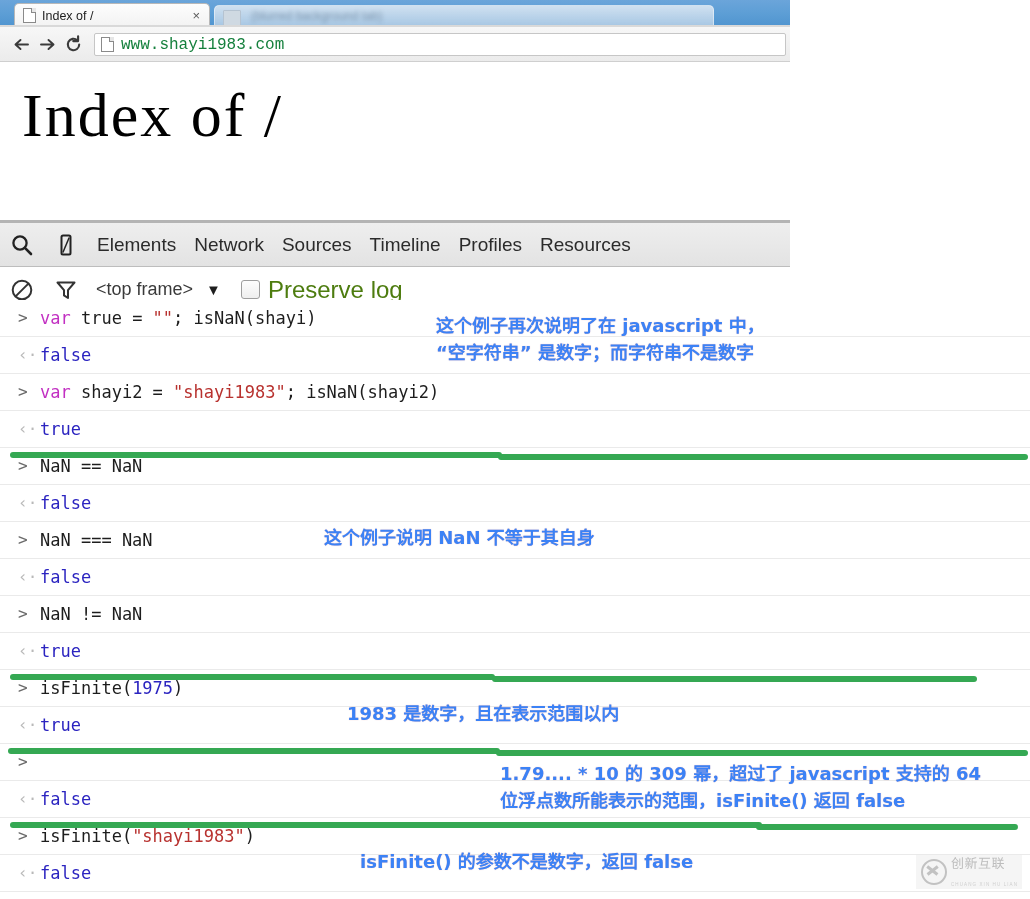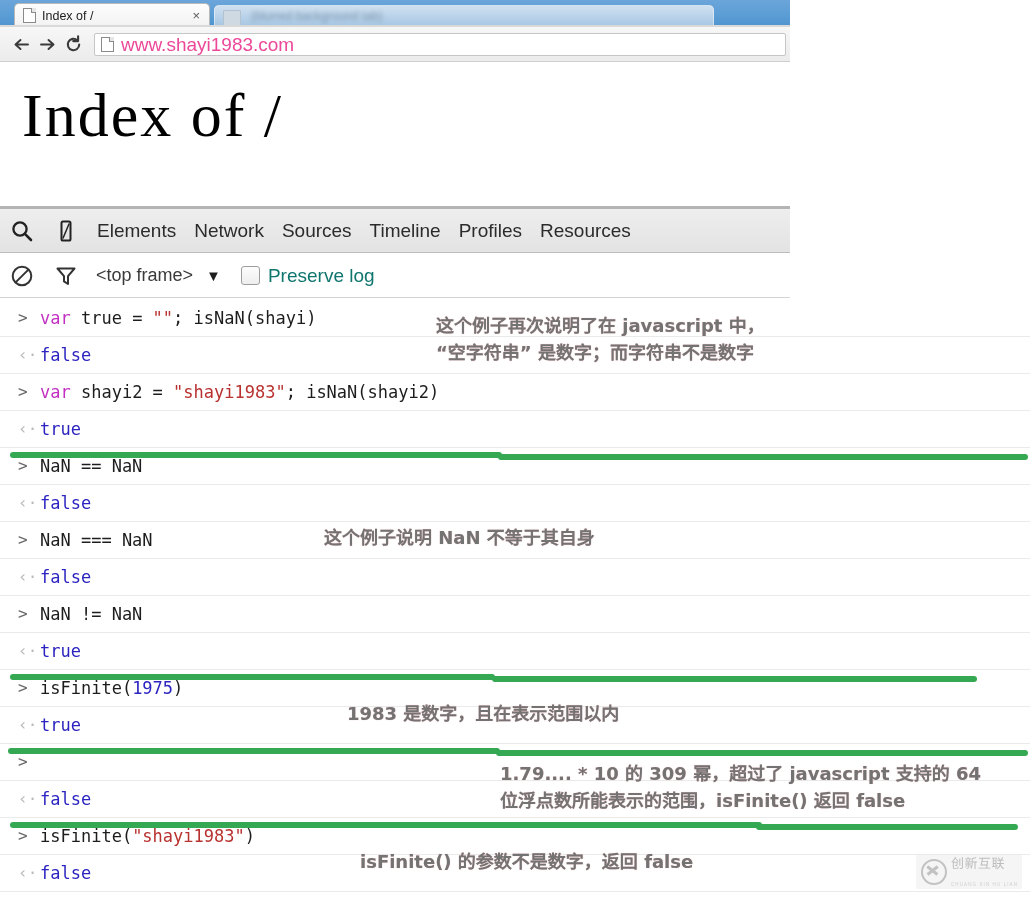--- a/index.html
+++ b/index.html
@@ -148,24 +148,24 @@
     border: 1px solid #c6c6c6;
     border-radius: 2px;
     display: flex;
     align-items: center;
     padding: 0 6px;
     box-sizing: border-box;
     margin-right: 4px;
   }
   #omnibox-url {
     margin-left: 7px;
-    font-size: 19px;
-    color: #ec4899;
+    font-size: 16px;
+    color: #15803d;
     white-space: nowrap;
-    font-family: Liberation Sans, sans-serif;
+    font-family: Liberation Mono, monospace;
   }
   #nav-bar-bottom-border {
     position: absolute;
     left: 0; top: 61px;
     width: 790px; height: 1px;
     background: #cfcfcf;
   }
 
   
   #page-viewport {
@@ -182,21 +182,21 @@
     font-size: 62px;
     line-height: 1;
     color: #000000;
     letter-spacing: 2px;
     white-space: pre;
   }
 
   
   #devtools {
     position: absolute;
-    left: 0; top: 206px;
+    left: 0; top: 220px;
     width: 790px;
     height: 94px;
     background: #ffffff;
     box-sizing: border-box;
   }
   #devtools-topline {
     position: absolute;
     left: 0; top: 0;
     width: 790px; height: 3px;
     background: #b4b4b4;
@@ -256,22 +256,22 @@
     margin-left: 20px;
     width: 17px; height: 17px;
     border: 1px solid #9d9d9d;
     border-radius: 3px;
     background: linear-gradient(to bottom, #fdfdfd, #eeeeee);
     cursor: pointer;
     flex: 0 0 auto;
   }
   #preserve-log-label {
     margin-left: 8px;
-    font-size: 19px;
-    color: #0f766e;
+    font-size: 24px;
+    color: #4d7c0f;
     white-space: nowrap;
     cursor: pointer;
     font-family: "Liberation Sans", sans-serif;
   }
 
   
   #console-log {
     position: absolute;
     left: 0; top: 300px;
     width: 1030px;
@@ -310,21 +310,21 @@
   .green-sep {
     position: absolute;
     height: 6px;
     background: #35a853;
     border-radius: 3px;
   }
 
   
   .annot {
     position: absolute;
-    color: #737373;
+    color: #3b82f6;
     font-weight: bold;
     font-size: 18px;
     line-height: 27px;
     white-space: pre;
     font-family: "DejaVu Sans", "Liberation Sans", sans-serif;
     text-shadow: 0 0 1px rgba(210,35,42,.35);
   }
 
   
   #watermark {

